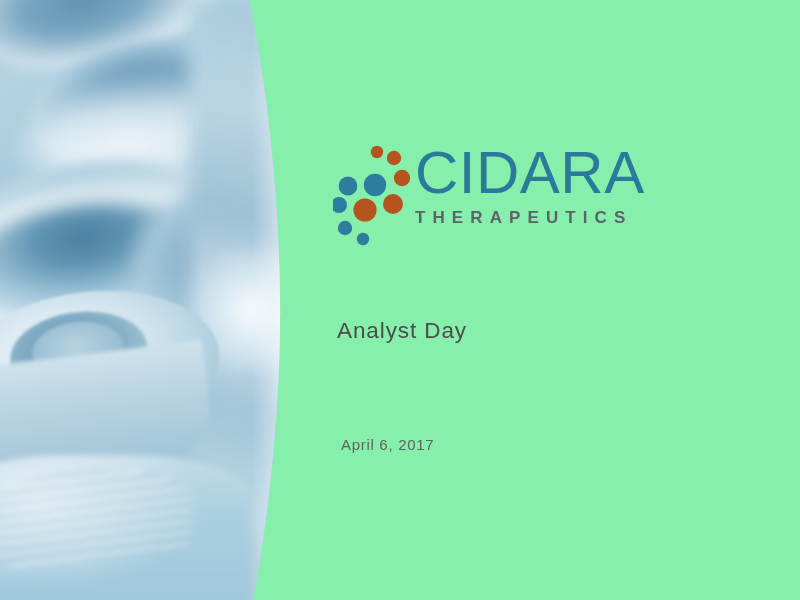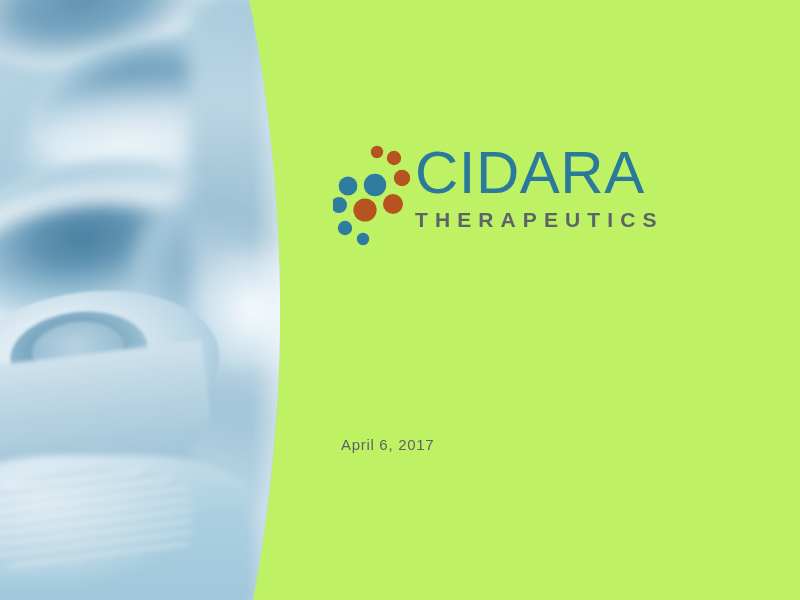--- a/index.html
+++ b/index.html
@@ -11,21 +11,21 @@
     width: 800px;
     height: 600px;
     overflow: hidden;
     font-family: "Liberation Sans", sans-serif;
   }
 
   #slide {
     position: relative;
     width: 800px;
     height: 600px;
-    background: #bef264;
+    background: #86efac;
     overflow: hidden;
   }
 
   
   #photo-panel {
     position: absolute;
     left: 0;
     top: 0;
     width: 290px;
     height: 600px;
@@ -208,21 +208,21 @@
     font-family: "Liberation Sans", sans-serif;
     font-size: 60px;
     line-height: 0.95;
     font-weight: 400;
     letter-spacing: 0.5px;
     color: #2b7a9b;
     white-space: nowrap;
   }
   #wordmark-sub {
     font-family: "Liberation Sans", sans-serif;
-    font-size: 21px;
+    font-size: 17px;
     font-weight: 700;
     letter-spacing: 7.1px;
     color: #5d6468;
     margin-top: 7px;
     white-space: nowrap;
   }
 
   
   #title-block {
     position: absolute;
@@ -294,18 +294,19 @@
           <circle cx="30" cy="101" r="6.2" fill="#2e7d9e"></circle>
         </svg>
       </div>
       <div id="logo-wordmark">
         <div id="wordmark-main">CIDARA</div>
         <div id="wordmark-sub">THERAPEUTICS</div>
       </div>
     </div>
 
     <div id="title-block">
+      <div class="slide-title line2">Analyst Day</div>
     </div>
 
     <div id="slide-date">April 6, 2017</div>
 
   </div>
 </div>
 
 </body></html>

